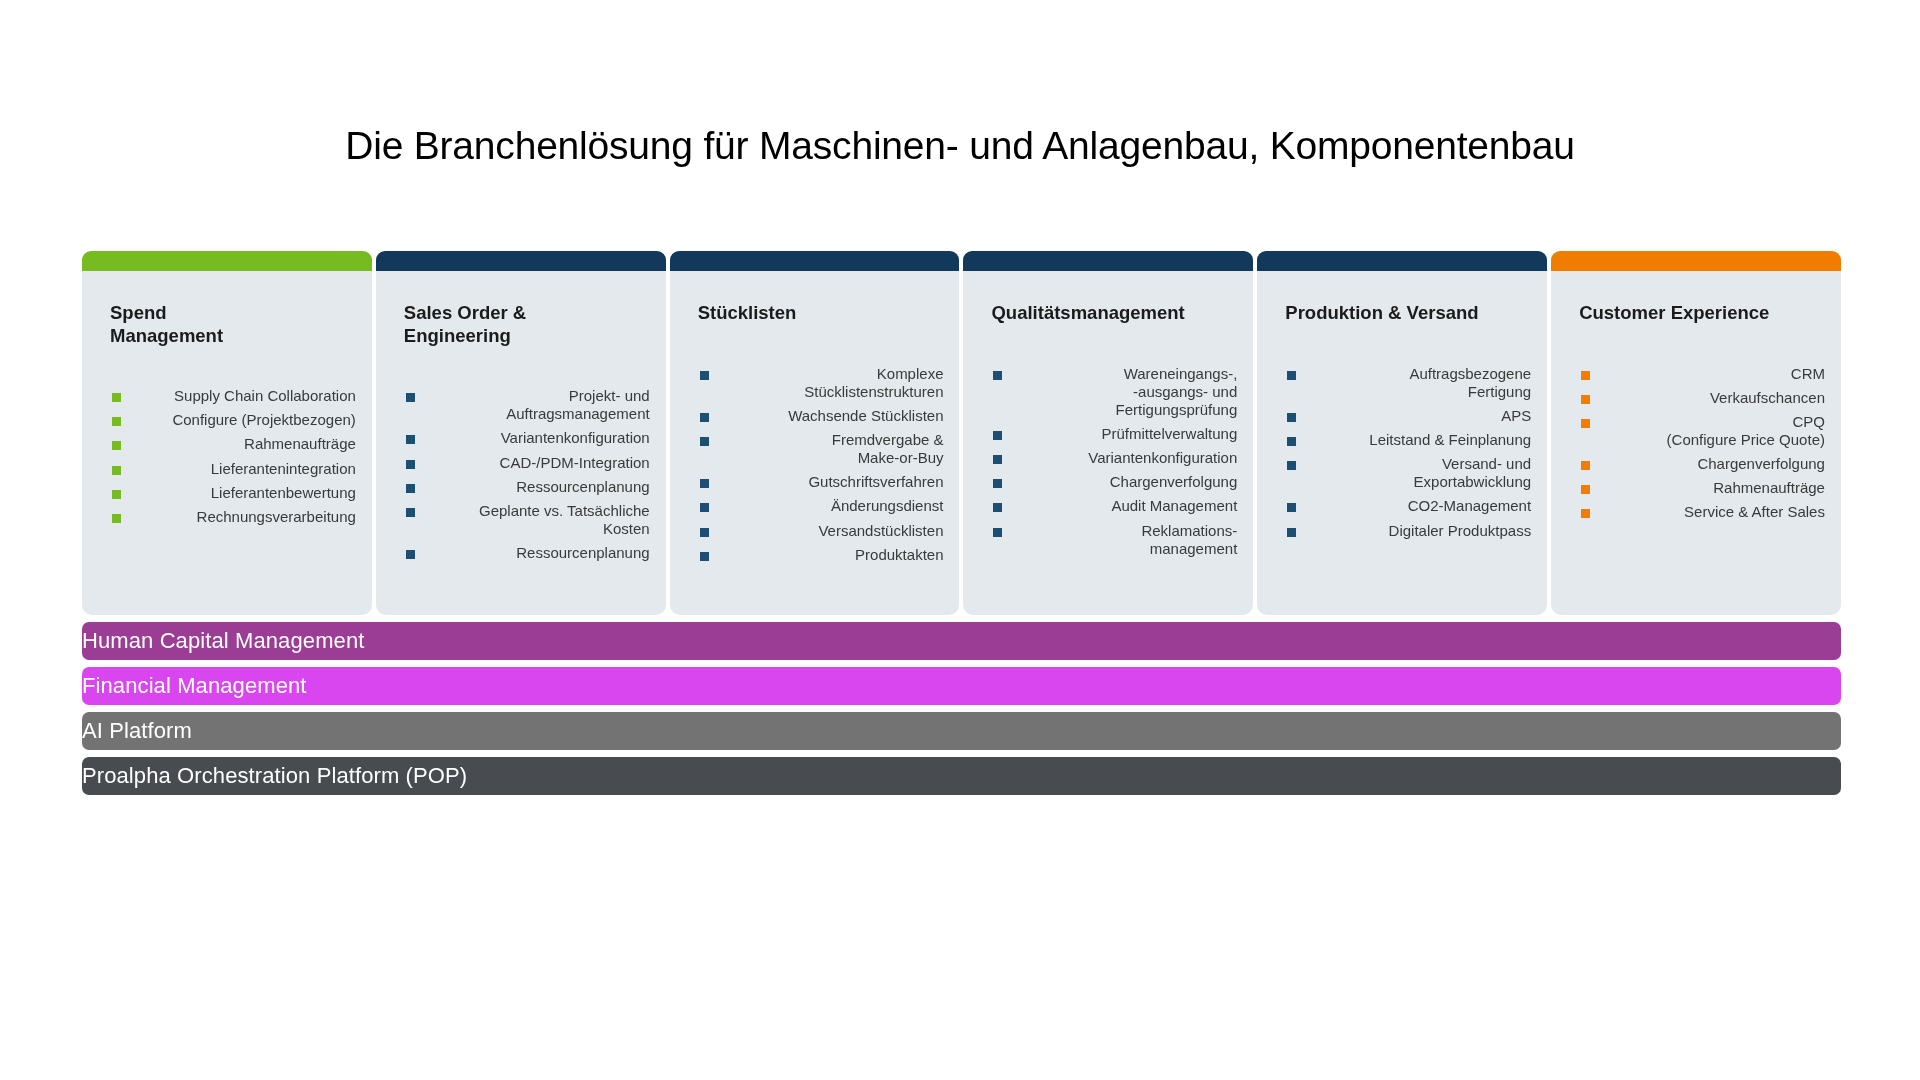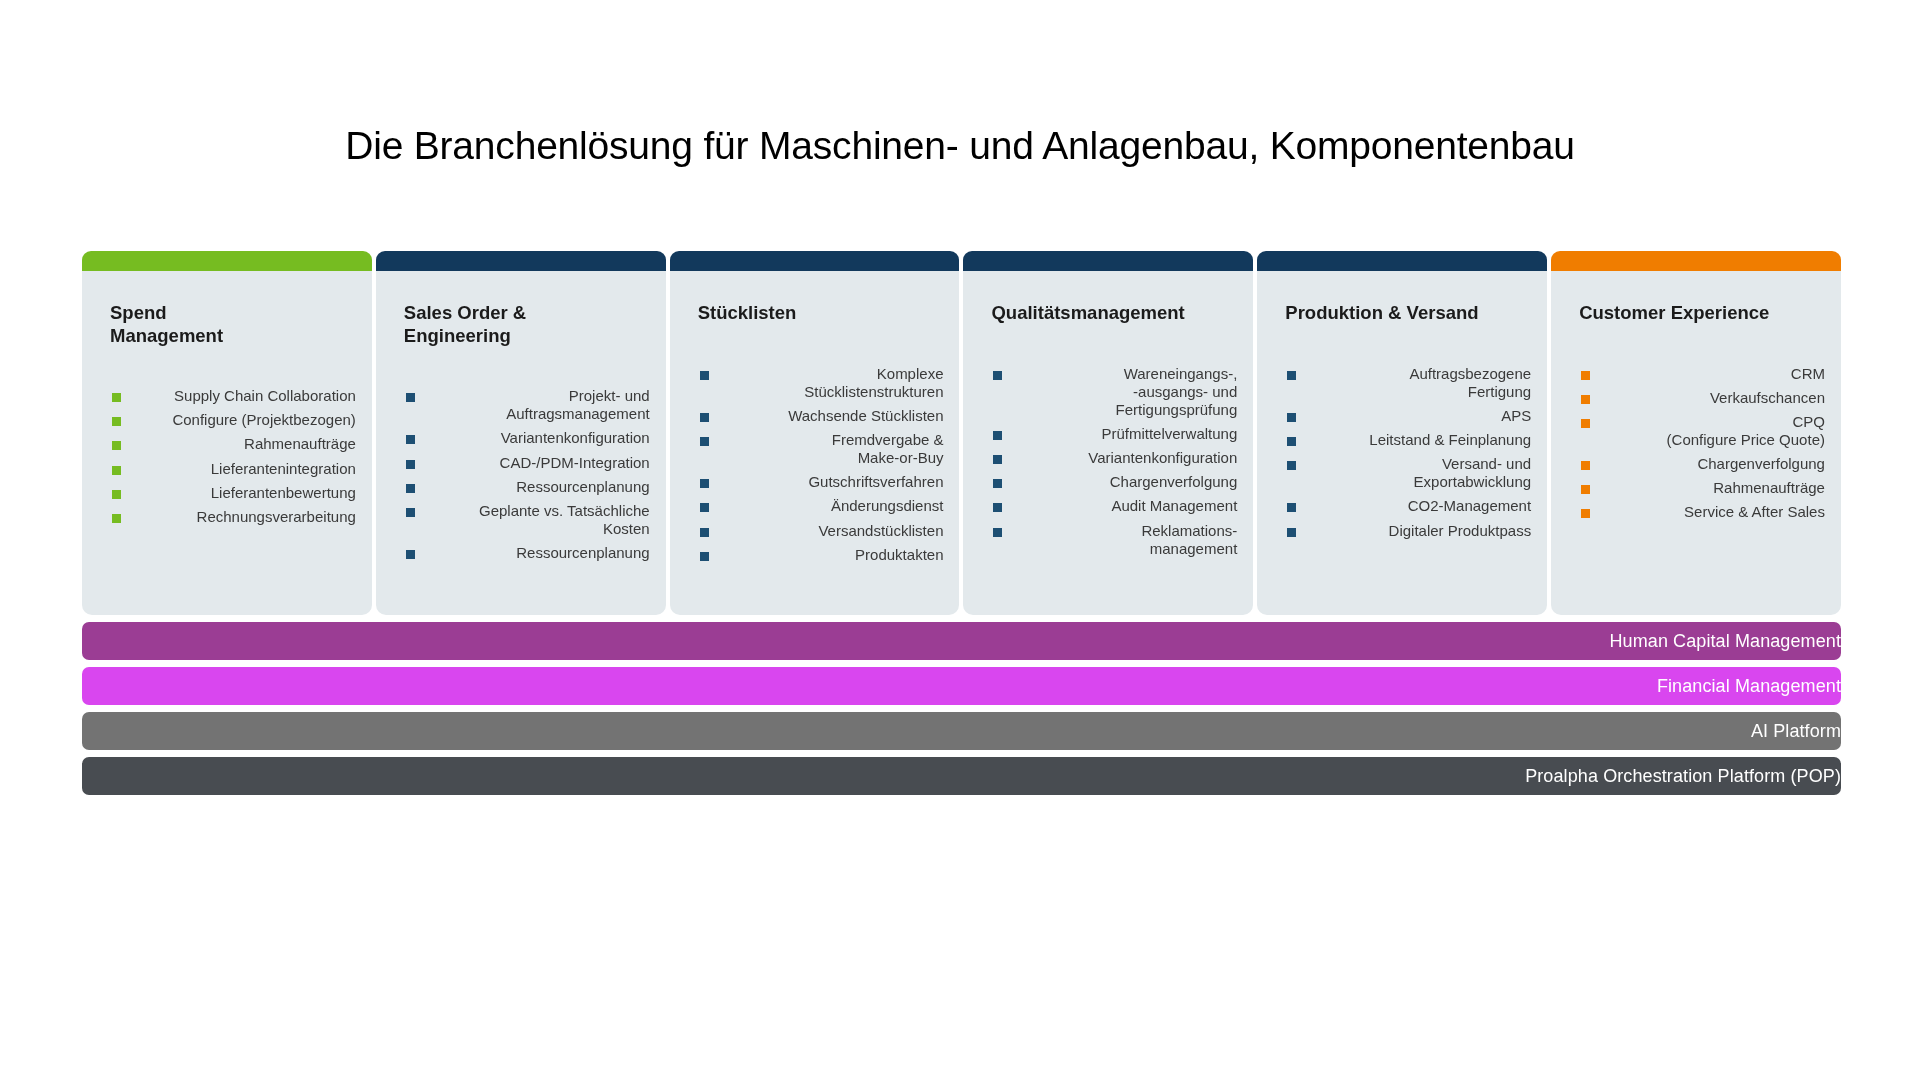--- a/index.html
+++ b/index.html
@@ -111,23 +111,23 @@
     display: flex;
     flex-direction: column;
     gap: 7px;
   }
 
   .footer-bar {
     height: 38px;
     border-radius: 7px;
     display: flex;
     align-items: center;
-    justify-content: flex-end;
+    justify-content: flex-start;
     color: #ffffff;
-    font-size: 18px;
+    font-size: 22px;
     font-weight: 400;
     letter-spacing: 0.1px;
   }
 </style>
 </head>
 <body>
 
 <div id="slide">
 
   <h1 id="slide-title">Die Branchenlösung für Maschinen- und Anlagenbau, Komponentenbau</h1>

